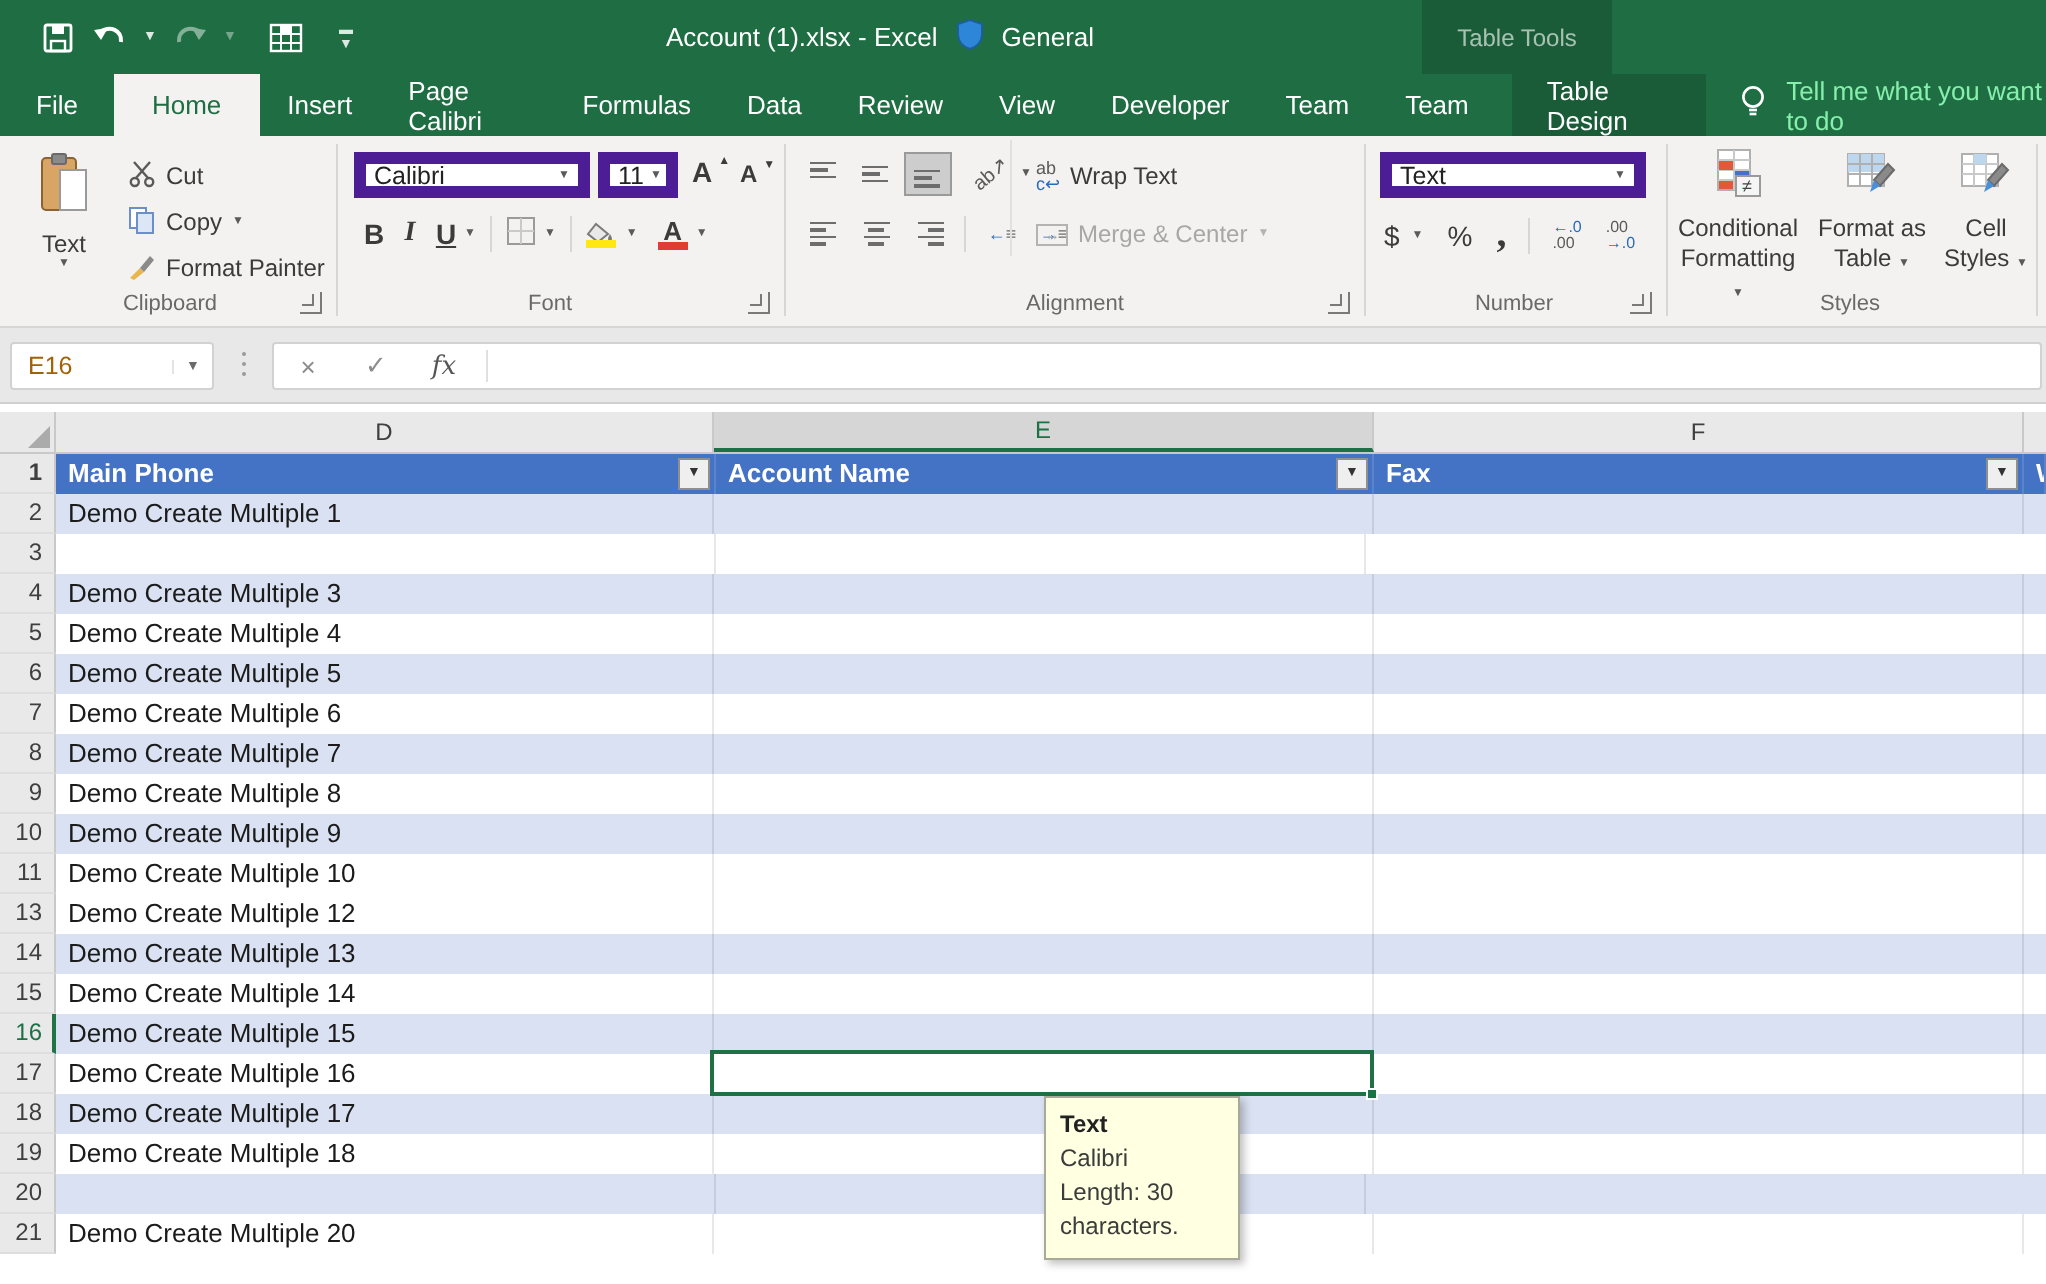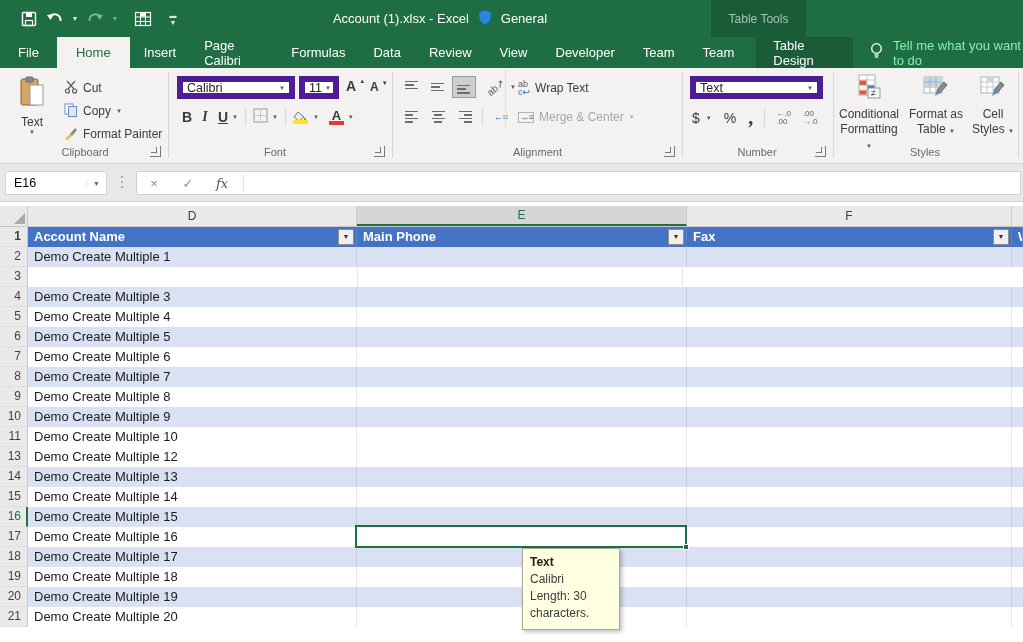--- a/index.html
+++ b/index.html
@@ -50,21 +50,21 @@
   .albox { width:24px; height:22px; display:flex; align-items:center; justify-content:center; }
   .albox.sel { background:#CDCDCD; border:1px solid #9a9a9a; }
   .disabled { color:#A9A7A5; }
   
   .style-btn { position:absolute; top:6px; width:62px; display:flex; flex-direction:column; align-items:center; text-align:center; line-height:15px; }
   .style-btn .ic { margin-bottom:3px; }
 
   
   #fbar { position:absolute; left:0; top:164px; width:1023px; height:38px; background:#E8E8E8; border-bottom:1px solid #D0D0D0; }
   #namebox { position:absolute; left:5px; top:7px; width:102px; height:24px; background:#fff; border:1px solid #D2D2D2; border-radius:2px; display:flex; align-items:center; }
-  #namebox .nb-val { flex:1; padding-left:8px; font-size:12.5px; color:#000000; }
+  #namebox .nb-val { flex:1; padding-left:8px; font-size:12.5px; color:#a16207; }
   #namebox .nb-drop { width:20px; text-align:center; color:#6a6a6a; font-size:7px; border-left:1px solid #E4E4E4; }
   .fdots { position:absolute; left:121px; top:12px; display:flex; flex-direction:column; gap:3px; }
   .fdots i { width:2px; height:2px; border-radius:50%; background:#9a9a9a; }
   #fbox { position:absolute; left:136px; top:7px; right:2px; height:24px; background:#fff; border:1px solid #D2D2D2; border-radius:2px; display:flex; align-items:center; }
   #fbox .fb-btn { width:34px; text-align:center; color:#8c8c8c; font-size:13px; }
   #fbox .fx { font-family:"DejaVu Serif","Liberation Serif",serif; font-style:italic; color:#555; }
   #fbox .fb-sep { width:1px; height:16px; background:#E0E0E0; margin:0 4px; }
   #fbox .fb-input { flex:1; color:#222; padding-left:6px; }
 
   
@@ -415,26 +415,26 @@
       <div id="corner"></div>
       <div class="ch" style="width:329px;">D</div>
       <div class="ch sel" style="width:330px;">E</div>
       <div class="ch" style="width:325px;">F</div>
       <div class="ch" style="flex:1; border-right:none;"></div>
     </div>
 
     <div id="grid">
       <div id="hdr-row">
         <div class="rowhead">1</div>
+        <div class="hcell ce">
+          <span>Main Phone</span>
+          <span class="filter-btn">▼</span>
+        </div>
         <div class="hcell cd">
           <span>Account Name</span>
-          <span class="filter-btn">▼</span>
-        </div>
-        <div class="hcell ce">
-          <span>Main Phone</span>
           <span class="filter-btn">▼</span>
         </div>
         <div class="hcell cf">
           <span>Fax</span>
           <span class="filter-btn">▼</span>
         </div>
         <div class="hcell cx">
           <span>W</span>
         </div>
       </div>
@@ -552,21 +552,20 @@
           </div>
           <div class="grow">
             <div class="rowhead">19</div>
             <div class="cell cd">Demo Create Multiple 18</div>
             <div class="cell ce"></div>
             <div class="cell cf"></div>
             <div class="cell cx"></div>
           </div>
           <div class="grow band">
             <div class="rowhead">20</div>
-            <div class="cell cd">Demo Create Multiple 19</div>
             <div class="cell ce"></div>
             <div class="cell cf"></div>
             <div class="cell cx"></div>
           </div>
           <div class="grow">
             <div class="rowhead">21</div>
             <div class="cell cd">Demo Create Multiple 20</div>
             <div class="cell ce"></div>
             <div class="cell cf"></div>
             <div class="cell cx"></div>

